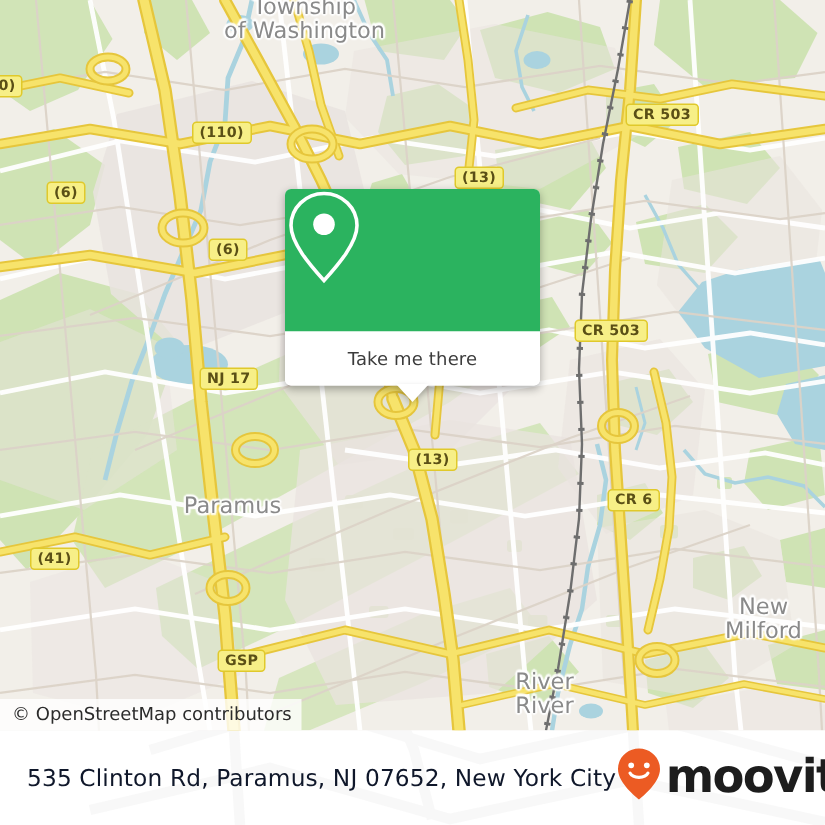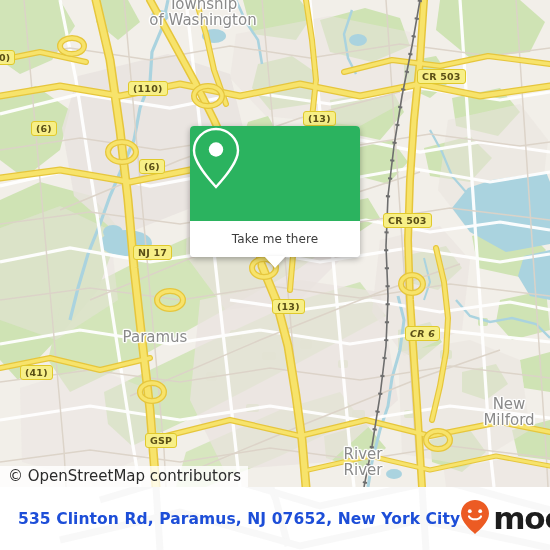--- a/index.html
+++ b/index.html
@@ -88,21 +88,21 @@
     border-right:11px solid transparent;
     border-top:12px solid #ffffff;
     filter:drop-shadow(0 2px 2px rgba(0,0,0,.22));
   }
 
   
   .attrib{
     position:absolute;left:0;bottom:0;
     background:rgba(255,255,255,.80);
     color:#2b2b2b;
-    font-size:15px;
+    font-size:12px;
     line-height:19px;
     padding:1px 7px 1px 8px;
     white-space:nowrap;
     font-family:"DejaVu Sans", sans-serif;
     z-index:30;
   }
 
   
   .footer{
     position:absolute;left:0;top:487px;width:550px;height:63px;
@@ -110,22 +110,22 @@
     background:#fff;
   }
   .footer-wm{position:absolute;left:0;top:-487px;opacity:.10;}
   .footer-inner{
     position:relative;z-index:2;
     width:100%;height:100%;
     display:flex;align-items:center;justify-content:space-between;
     padding:0 14px 0 18px;box-sizing:border-box;
   }
   .footer-addr{
-    color:#1d4ed8;font-size:15.5px;white-space:nowrap;
-    font-family:"DejaVu Sans", sans-serif;letter-spacing:.1px;font-weight:bold;
+    color:#0f172a;font-size:15.5px;white-space:nowrap;
+    font-family:"DejaVu Sans", sans-serif;letter-spacing:.1px;
   }
   .logo{display:flex;align-items:center;gap:3px;}
   .logo-word{
     color:#1d1d1d;
     font-size:31px;
     font-weight:bold;
     letter-spacing:-1.1px;
     font-family:"DejaVu Sans", sans-serif;
     line-height:31px;
   }
@@ -348,21 +348,21 @@
 
     <div class="shield" style="left:-6px;top:50px;">0)</div>
     <div class="shield" style="left:128px;top:81px;">(110)</div>
     <div class="shield" style="left:31px;top:121px;">(6)</div>
     <div class="shield" style="left:139px;top:159px;">(6)</div>
     <div class="shield" style="left:303px;top:111px;">(13)</div>
     <div class="shield" style="left:417px;top:69px;">CR 503</div>
     <div class="shield" style="left:383px;top:213px;">CR 503</div>
     <div class="shield" style="left:133px;top:245px;">NJ 17</div>
     <div class="shield" style="left:272px;top:299px;">(13)</div>
-    <div class="shield" style="left:405px;top:326px;font-style:italic;">CR 6</div>
+    <div class="shield" style="left:405px;top:326px;">CR 6</div>
     <div class="shield" style="left:20px;top:365px;">(41)</div>
     <div class="shield" style="left:145px;top:433px;">GSP</div>
 
     <div class="popup">
       <div class="popup-top">
         <span>
           <svg width="52" height="64" viewBox="0 0 52 64" xmlns="http://www.w3.org/2000/svg">
             <path d="M26 3 C13.8 3 4 12.6 4 24.4 C4 36 16.5 50.5 26 61 C35.5 50.5 48 36 48 24.4 C48 12.6 38.2 3 26 3 Z" fill="none" stroke="#ffffff" stroke-width="2.4"></path>
             <circle cx="26" cy="23.5" r="7.2" fill="#ffffff"></circle>
           </svg>

